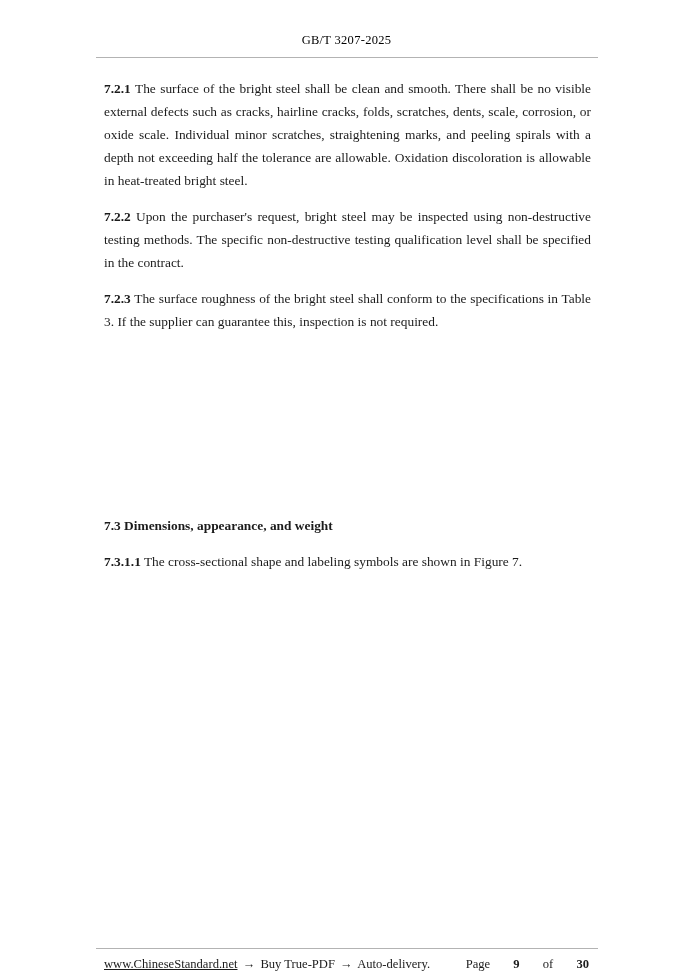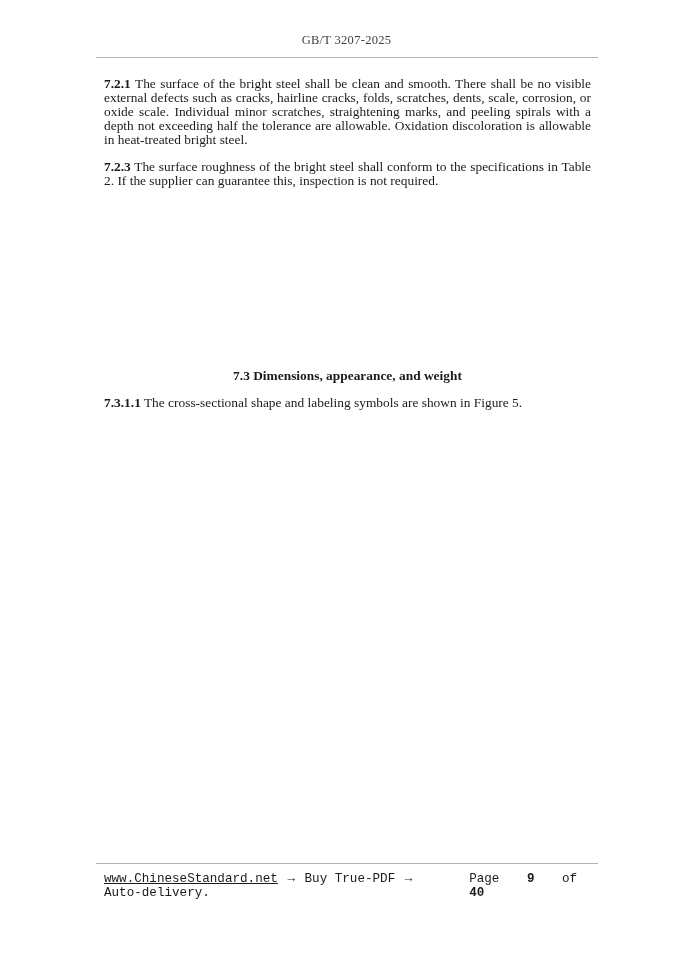--- a/index.html
+++ b/index.html
@@ -15,52 +15,51 @@
     font-family: "Liberation Serif", "DejaVu Serif", serif;
     color: #1b1b1b;
     overflow: hidden;
     box-sizing: border-box;
     padding-top: 33px;
   }
   .doc-header-title {
     text-align: center;
     font-size: 12.5px;
     line-height: 15px;
-    color: #404040;
+    color: #000000;
     letter-spacing: 0.3px;
   }
   .rule {
     height: 0;
     border-top: 1px solid #b3b3b3;
     margin: 9px 95px 0 96px;
   }
   .doc-body {
     margin: 19px 102px 0 104px;
   }
   .para {
     margin: 0 0 13px 0;
     font-size: 13.4px;
-    line-height: 14px;
+    line-height: 23px;
     text-align: justify;
   }
   .para .lead {
     font-weight: bold;
   }
   .para.heading {
-    text-align: center;
+    text-align: left;
   }
   .gap-spacer {
     height: 168px;
   }
   .doc-footer {
     position: absolute;
     left: 0;
     right: 0;
-    top: 863px;
-    font-family: Liberation Mono, monospace;
+    top: 948px;
   }
   .doc-footer .rule {
     margin-top: 0;
   }
   .footer-row {
     display: flex;
     justify-content: space-between;
     align-items: baseline;
     margin: 8px 102px 0 104px;
     font-size: 12.6px;
@@ -93,53 +92,57 @@
   <div class="doc-header-title">GB/T 3207-2025</div>
   <div class="rule"></div>
 
   <div class="doc-body">
 
     <p class="para">
       <span class="lead">7.2.1</span>
       <span>The surface of the bright steel shall be clean and smooth. There shall be no visible external defects such as cracks, hairline cracks, folds, scratches, dents, scale, corrosion, or oxide scale. Individual minor scratches, straightening marks, and peeling spirals with a depth not exceeding half the tolerance are allowable. Oxidation discoloration is allowable in heat-treated bright steel.</span>
     </p>
 
+    <p class="para">
+      <span class="lead">7.2.2</span>
+      <span>Upon the purchaser's request, bright steel may be inspected using non-destructive testing methods. The specific non-destructive testing qualification level shall be specified in the contract.</span>
+    </p>
 
     <p class="para">
       <span class="lead">7.2.3</span>
-      <span>The surface roughness of the bright steel shall conform to the specifications in Table 2. If the supplier can guarantee this, inspection is not required.</span>
+      <span>The surface roughness of the bright steel shall conform to the specifications in Table 3. If the supplier can guarantee this, inspection is not required.</span>
     </p>
 
     <div class="gap-spacer"></div>
 
 
     <p class="para heading">
       <span class="lead">7.3 Dimensions, appearance, and weight</span>
     </p>
 
 
     <p class="para">
       <span class="lead">7.3.1.1</span>
-      <span>The cross-sectional shape and labeling symbols are shown in Figure 5.</span>
+      <span>The cross-sectional shape and labeling symbols are shown in Figure 7.</span>
     </p>
 
   </div>
 
   <div class="doc-footer">
     <div class="rule"></div>
     <div class="footer-row">
       <span class="footer-left">
         <a class="footer-link">www.ChineseStandard.net</a>
         <span class="footer-arrow">→</span>
         <span>Buy True-PDF</span>
         <span class="footer-arrow">→</span>
         <span>Auto-delivery.</span>
       </span>
       <span class="footer-right">
         <span>Page</span>
         <span class="num">9</span>
         <span>of</span>
-        <span class="num">40</span>
+        <span class="num">30</span>
       </span>
     </div>
   </div>
 
 </div>
 
 </body></html>

